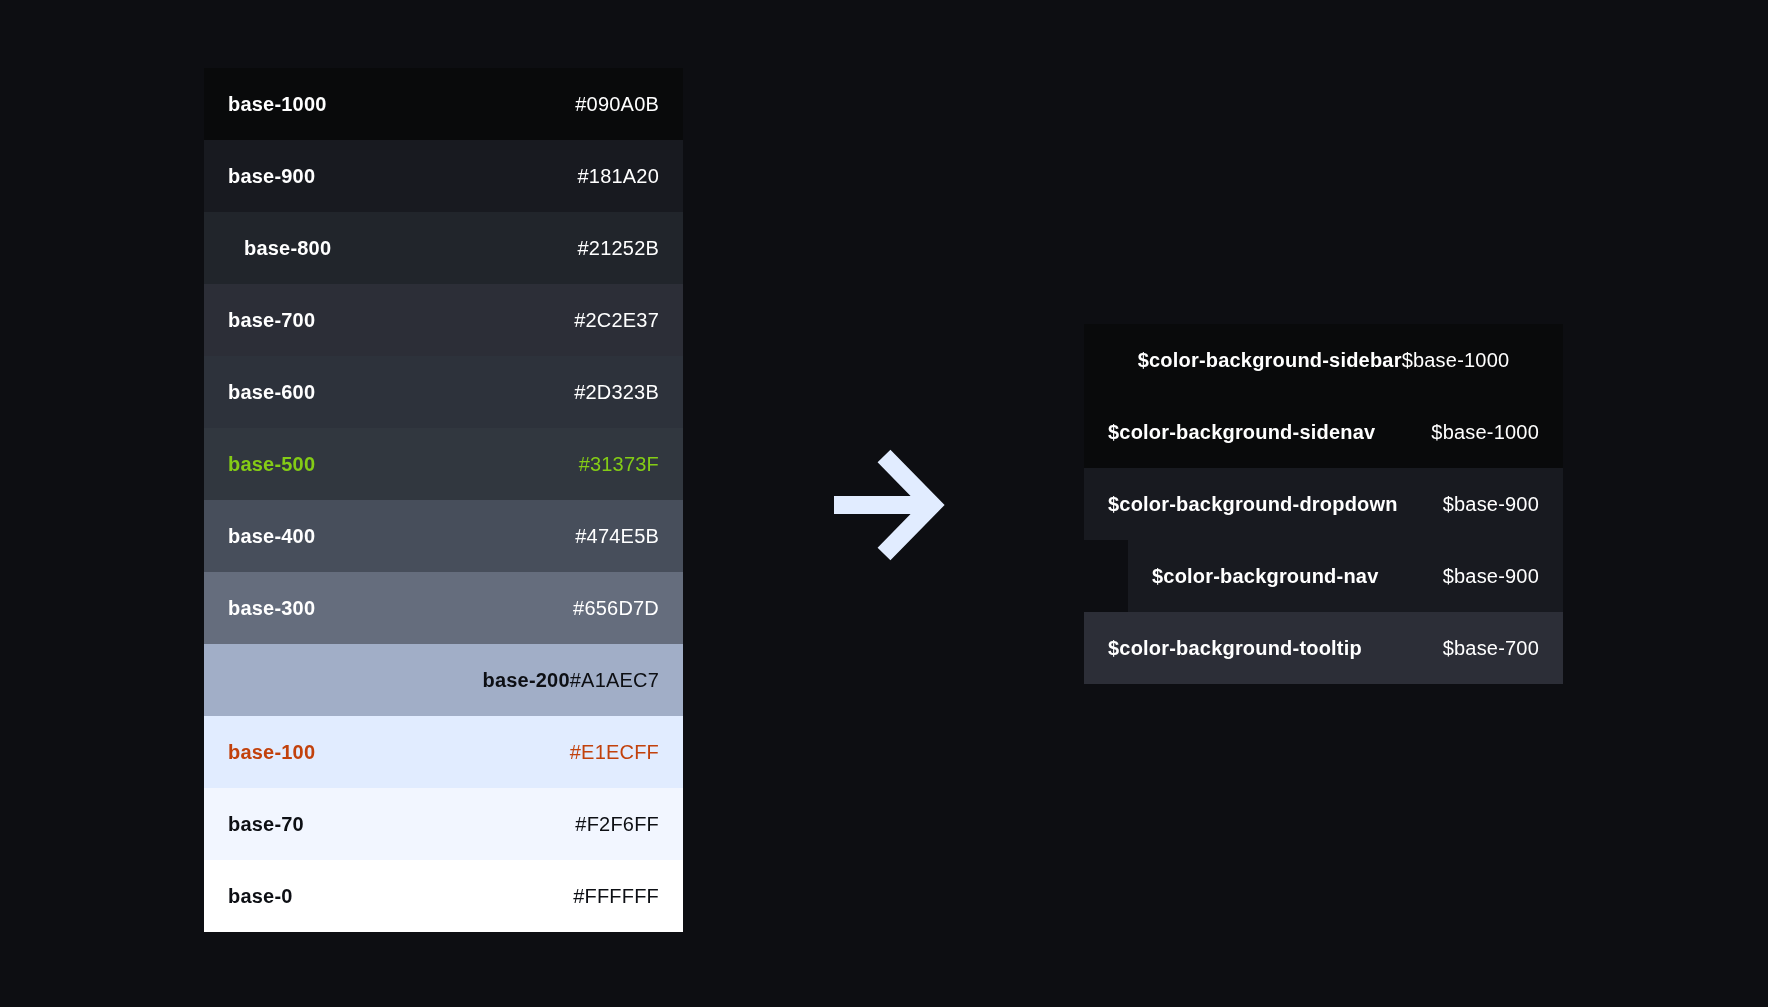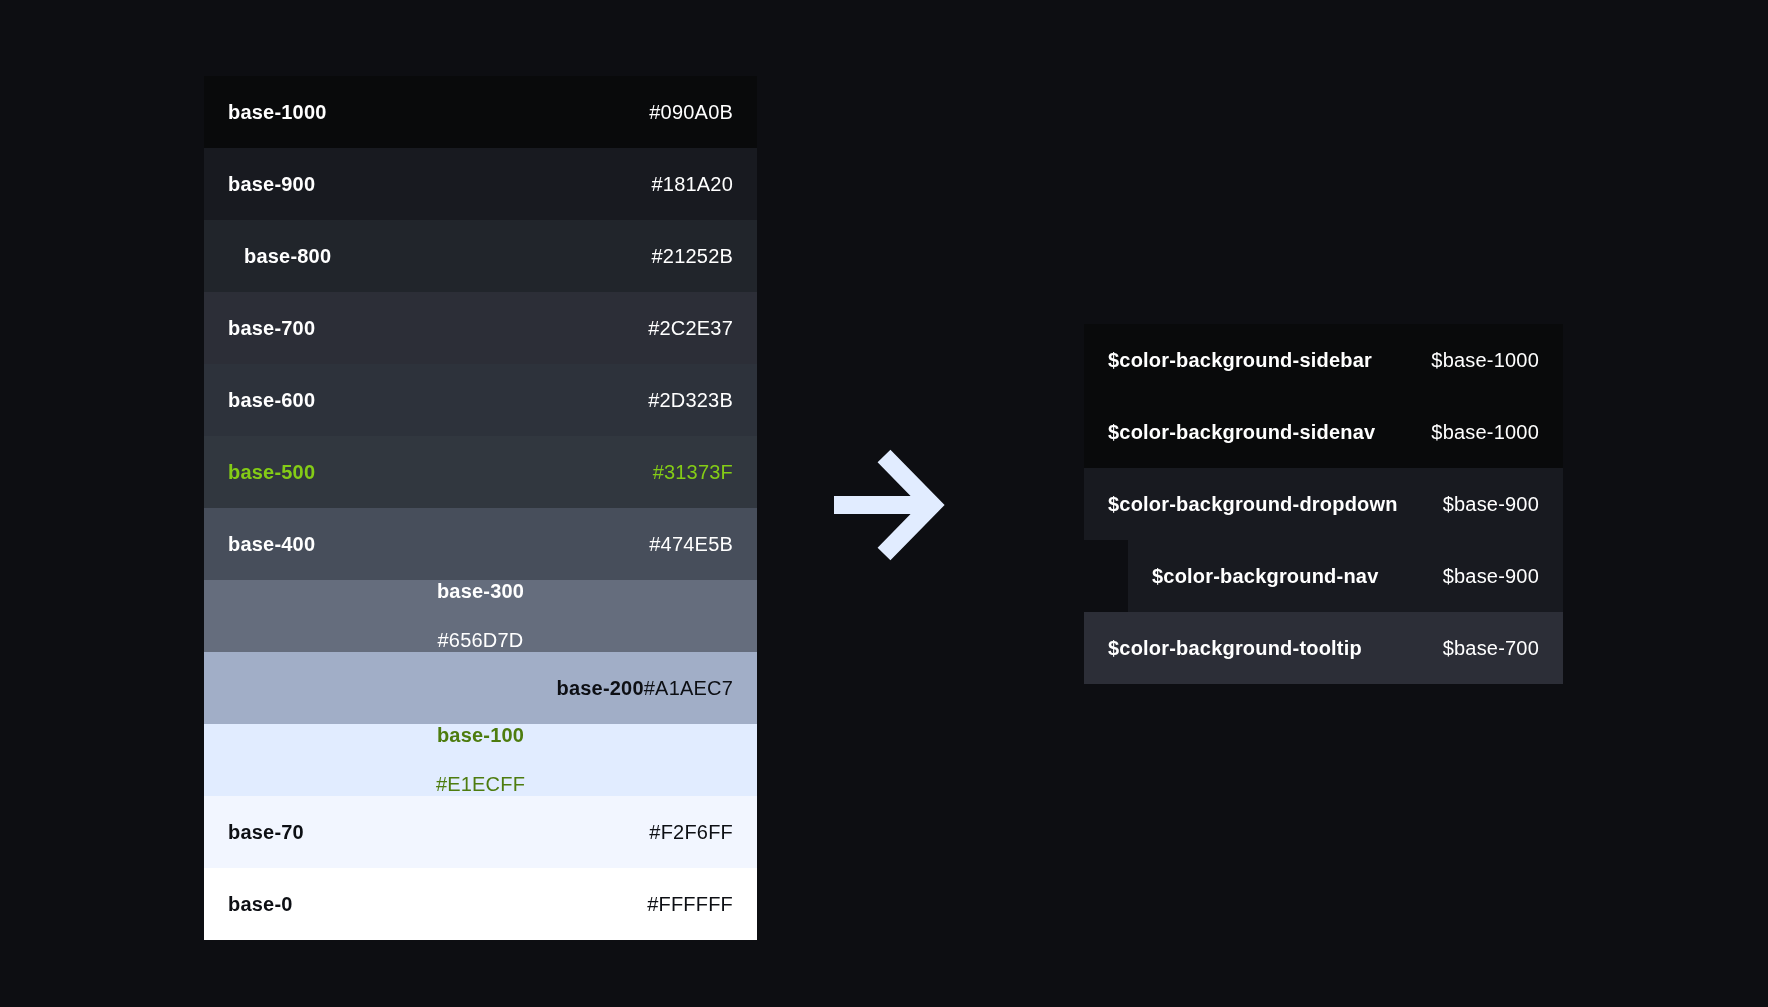--- a/index.html
+++ b/index.html
@@ -12,22 +12,22 @@
     height: 1007px;
     overflow: hidden;
     font-family: "Liberation Sans", "DejaVu Sans", sans-serif;
     background: #0D0E12;
   }
 
   
   .palette {
     position: absolute;
     left: 204px;
-    top: 76px;
-    width: 553px;
+    top: 68px;
+    width: 479px;
   }
   .swatch-row {
     height: 72px;
     display: flex;
     align-items: center;
     justify-content: space-between;
     padding: 0 24px;
     box-sizing: border-box;
   }
   .swatch-label {
@@ -106,29 +106,29 @@
     <span class="swatch-hex">#2D323B</span>
   </div>
   <div class="swatch-row" style="background-color: rgb(49, 55, 63); color: #84cc16;">
     <span class="swatch-label">base-500</span>
     <span class="swatch-hex">#31373F</span>
   </div>
   <div class="swatch-row" style="background-color: rgb(71, 78, 91); color: rgb(255, 255, 255);">
     <span class="swatch-label">base-400</span>
     <span class="swatch-hex">#474E5B</span>
   </div>
-  <div class="swatch-row" style="background-color: rgb(101, 109, 125); color: rgb(255, 255, 255); flex-direction: column;">
+  <div class="swatch-row" style="background-color: rgb(101, 109, 125); color: rgb(255, 255, 255);">
     <span class="swatch-label">base-300</span>
     <span class="swatch-hex">#656D7D</span>
   </div>
   <div class="swatch-row" style="background-color: rgb(161, 174, 199); color: rgb(13, 15, 20); justify-content: flex-end;">
     <span class="swatch-label">base-200</span>
     <span class="swatch-hex">#A1AEC7</span>
   </div>
-  <div class="swatch-row" style="background-color: rgb(225, 236, 255); color: #4d7c0f; flex-direction: column;">
+  <div class="swatch-row" style="background-color: rgb(225, 236, 255); color: #c2410c;">
     <span class="swatch-label">base-100</span>
     <span class="swatch-hex">#E1ECFF</span>
   </div>
   <div class="swatch-row" style="background-color: rgb(242, 246, 255); color: rgb(13, 15, 20);">
     <span class="swatch-label">base-70</span>
     <span class="swatch-hex">#F2F6FF</span>
   </div>
   <div class="swatch-row" style="background-color: rgb(255, 255, 255); color: rgb(13, 15, 20);">
     <span class="swatch-label">base-0</span>
     <span class="swatch-hex">#FFFFFF</span>
@@ -136,21 +136,21 @@
 </div>
 
 <div class="arrow-wrap">
   <svg viewBox="0 0 114 118" xmlns="http://www.w3.org/2000/svg">
     <path d="M3 59 H 90" fill="none" stroke-width="18" stroke="#E1ECFF"></path>
     <path d="M53 10 L 101 59 L 53 108" fill="none" stroke-width="18" stroke-linejoin="miter" stroke="#E1ECFF"></path>
   </svg>
 </div>
 
 <div class="tokens">
-  <div class="token-row" style="background-color: rgb(9, 10, 11); color: rgb(255, 255, 255);">
+  <div class="token-row" style="background-color: rgb(9, 10, 11); color: rgb(255, 255, 255); justify-content: center;">
     <span class="token-name">$color-background-sidebar</span>
     <span class="token-value">$base-1000</span>
   </div>
   <div class="token-row" style="background-color: rgb(9, 10, 11); color: rgb(255, 255, 255);">
     <span class="token-name">$color-background-sidenav</span>
     <span class="token-value">$base-1000</span>
   </div>
   <div class="token-row" style="background-color: rgb(24, 26, 32); color: rgb(255, 255, 255);">
     <span class="token-name">$color-background-dropdown</span>
     <span class="token-value">$base-900</span>

